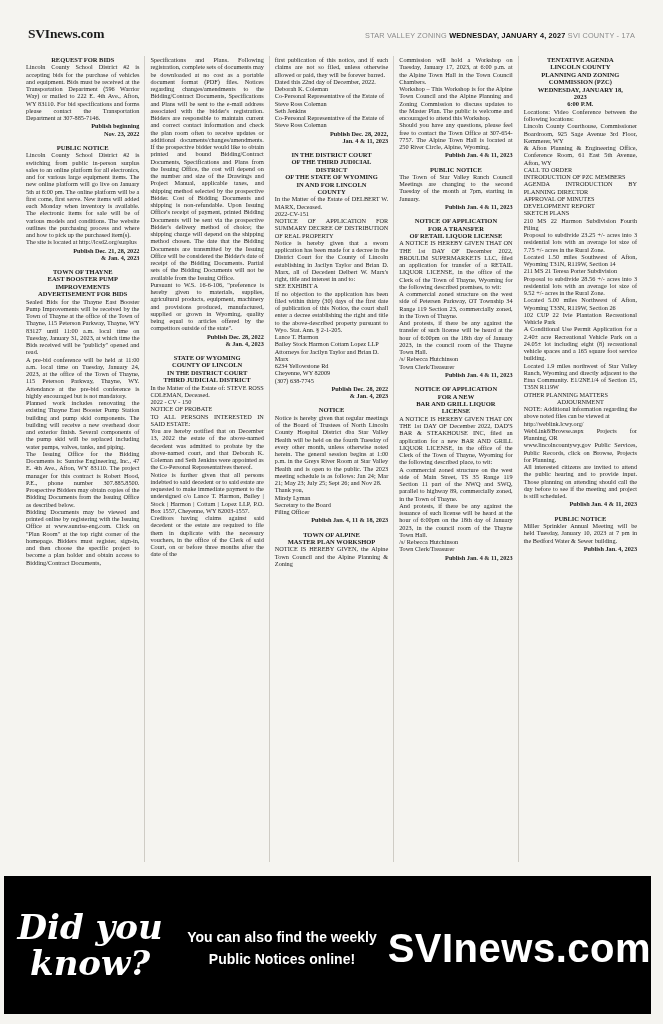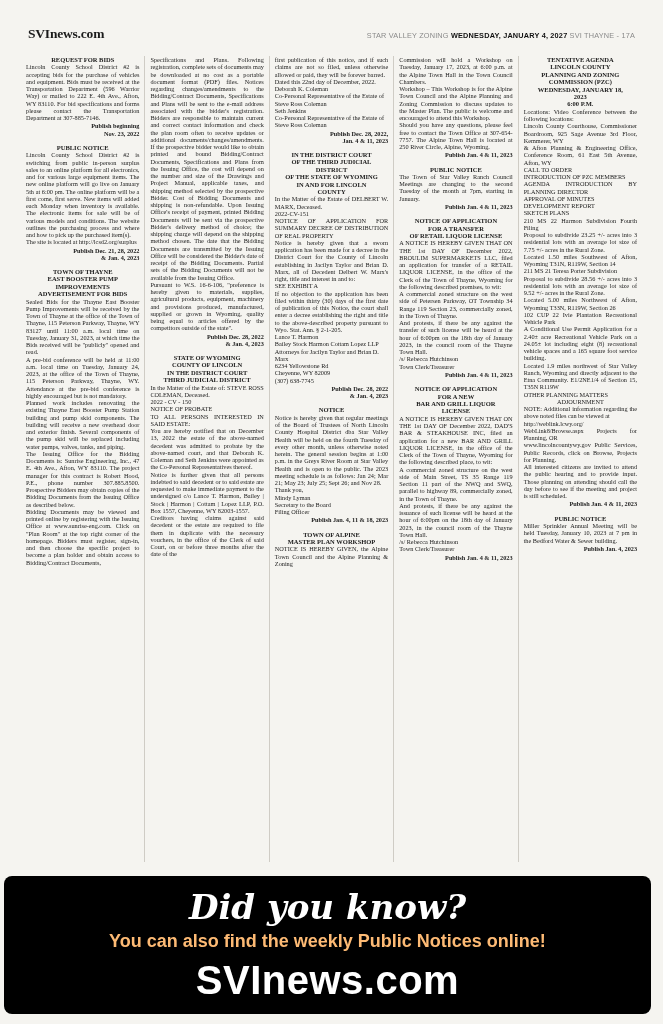--- a/index.html
+++ b/index.html
@@ -35,42 +35,42 @@
   }
   .blk.h:first-child { margin-top: 0; }
   .blk.p { text-align: justify; text-justify: inter-word; }
   .blk.l { white-space: pre-line; text-align: left; }
   .blk.c { text-align: center; }
   .blk.pub {
     font-weight: bold; text-align: right; white-space: pre-line; margin: 1px 0 2px 0;
   }
   .banner {
     margin: 14px 12px 0 4px; height: 138px; background: #000;
-    display: flex; flex-direction: column; align-items: center; justify-content: center;
-    text-align: center; color: #fff; border-radius: 8px;
+    display: flex; align-items: center; justify-content: center;
+    text-align: center; color: #fff;
   }
   .banner-headline {
     font-family: "DejaVu Serif", serif; font-style: italic; font-weight: bold;
     font-size: 34px; line-height: 36px; color: #ffffff;
   }
   .banner-subline {
     font-family: "Liberation Sans", sans-serif; font-weight: bold;
-    font-size: 18px; line-height: 22px; margin-top: 5px; color: #fdba74;
+    font-size: 14px; line-height: 22px; margin-top: 5px; color: #ffffff;
   }
   .banner-site {
     font-family: "Liberation Sans", sans-serif; font-weight: bold;
     font-size: 40px; line-height: 44px; margin-top: 6px; color: #ffffff; letter-spacing: 0.5px;
   }
 </style>
 </head>
 <body>
 
 <div class="masthead">
   <div class="brand">SVInews.com</div>
-  <div class="dateline"><span>STAR VALLEY ZONING </span><span class="dl-bold">WEDNESDAY, JANUARY 4, 2027</span><span> SVI THAYNE - 17A</span></div>
+  <div class="dateline"><span>STAR VALLEY ZONING </span><span class="dl-bold">WEDNESDAY, JANUARY 4, 2027</span><span> SVI COUNTY - 17A</span></div>
 </div>
 
 <div class="columns">
     <div class="col">
       <div class="blk h">REQUEST FOR BIDS</div>
       <div class="blk p">Lincoln County School District #2 is accepting bids for the purchase of vehicles and equipment. Bids must be received at the Transportation Department (596 Warrior Way) or mailed to 222 E. 4th Ave., Afton, WY 83110. For bid specifications and forms please contact the Transportation Department at 307-885-7146.</div>
       <div class="blk pub">Publish beginning
 Nov. 23, 2022</div>
       <div class="blk h">PUBLIC NOTICE</div>
       <div class="blk p">Lincoln County School District #2 is switching from public in-person surplus sales to an online platform for all electronics, and for various large equipment items. The new online platform will go live on January 5th at 6:00 pm. The online platform will be a first come, first serve. New items will added each Monday when inventory is available. The electronic items for sale will be of various models and conditions. The website outlines the purchasing process and where and how to pick up the purchased item(s).</div>

